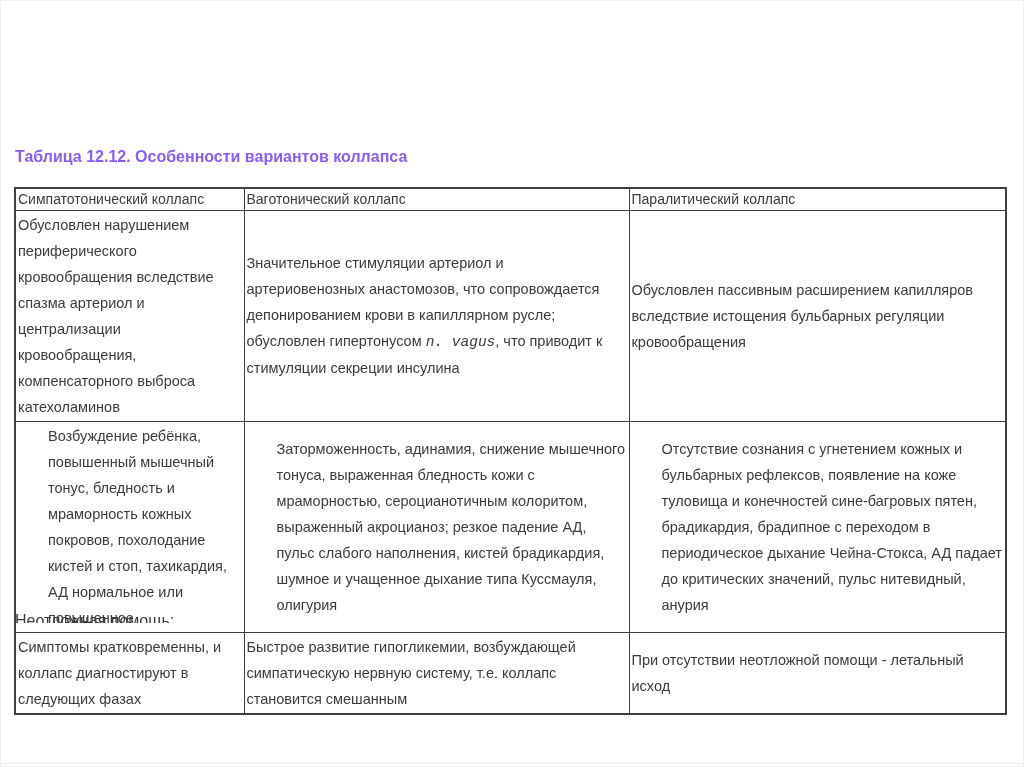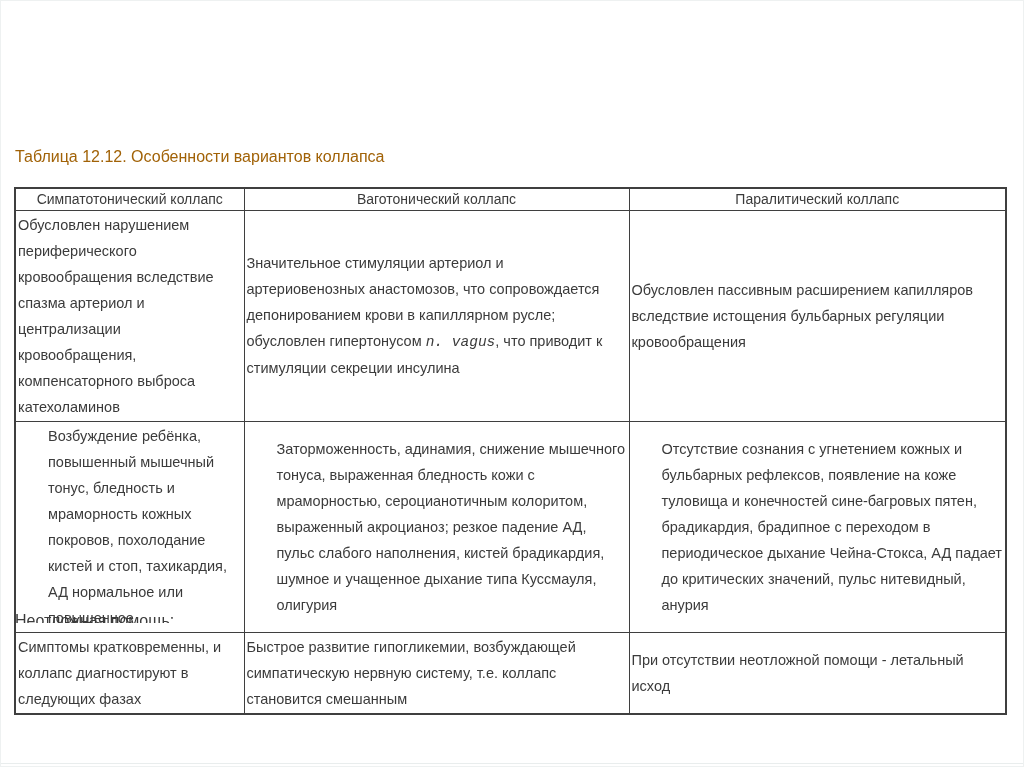--- a/index.html
+++ b/index.html
@@ -13,43 +13,44 @@
     overflow: hidden;
     font-family: "Liberation Sans", "DejaVu Sans", sans-serif;
     color: #3b3b3b;
   }
   .caption {
     position: absolute;
     left: 14px;
     top: 146px;
     font-size: 16px;
     line-height: 20px;
-    color: #a16207;
+    color: #8b5cf6;
     white-space: nowrap;
+    font-weight: bold;
   }
   table.collapse-table {
     position: absolute;
     left: 13px;
     top: 186px;
     width: 991px;
     border-collapse: collapse;
     table-layout: fixed;
     border: 2px solid #3f3f3f;
   }
   table.collapse-table th,
   table.collapse-table td {
     border: 1px solid #3f3f3f;
     color: #3b3b3b;
     box-sizing: border-box;
   }
   table.collapse-table th {
     height: 22px;
     font-size: 14px;
     font-weight: 400;
-    text-align: center;
+    text-align: left;
     padding: 0 2px;
     line-height: 18px;
   }
   table.collapse-table td {
     font-size: 14.5px;
     line-height: 26px;
     padding: 1px 3px 1px 2px;
     vertical-align: middle;
     text-align: left;
   }

